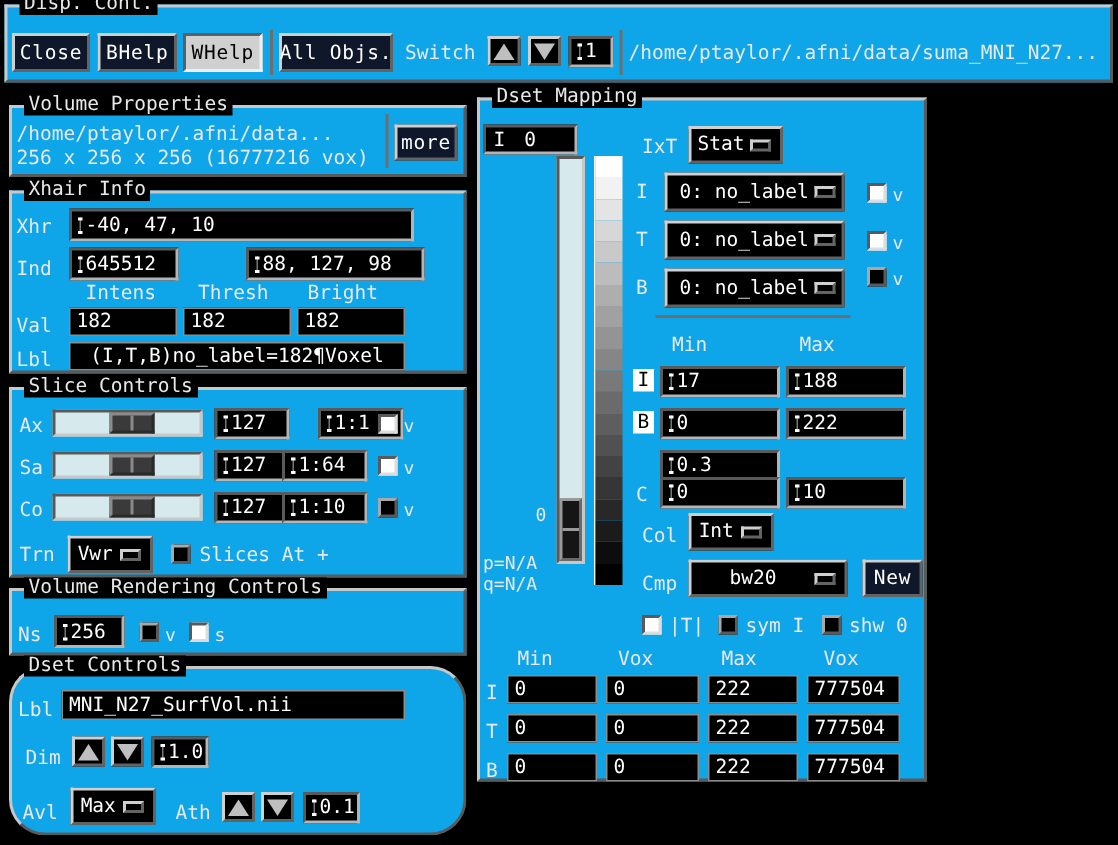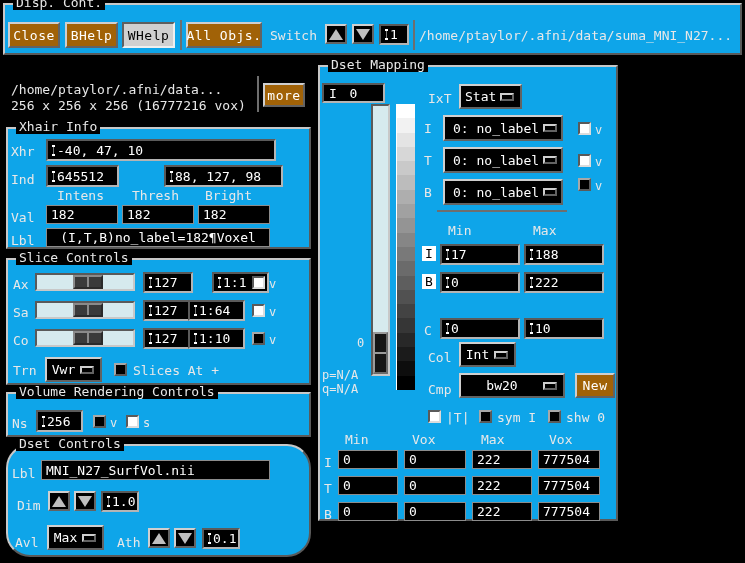--- a/index.html
+++ b/index.html
@@ -33,21 +33,21 @@
     background: #000;
     color: #e8e8e8;
     font-size: 13px;
     padding: 0 3px;
     line-height: 14px;
     white-space: nowrap;
   }
   .btn {
     position: absolute;
     box-sizing: border-box;
-    background: #a16207;
+    background: #0f172a;
     color: #ffffff;
     border: 2px solid;
     border-top-color: #cfcfcf; border-left-color: #cfcfcf;
     border-right-color: #636363; border-bottom-color: #636363;
     display: flex; align-items: center; justify-content: center;
     font-size: 13px;
     letter-spacing: 0.5px;
     white-space: nowrap;
     cursor: pointer;
   }
@@ -252,20 +252,23 @@
   <div class="arrowbtn" style="left:352px; top:24px;">
     <span class="tri-dn"></span>
   </div>
 
   <div class="tfield caret" style="left:379px; top:24px; width:30px; height:21px;">1</div>
 
   <div class="sep-v" style="left:413px; top:20px; height:30px;"></div>
 
   <span class="label" style="left:419px; top:29px;">/home/ptaylor/.afni/data/suma_MNI_N27...</span>
 
+  <div class="frame" style="left:6px; top:70px; width:305px; height:48px;">
+    <span class="legend">Volume Properties</span>
+  </div>
   <span class="label" style="left:11px; top:83px;">/home/ptaylor/.afni/data...</span>
   <span class="label" style="left:11px; top:99px;">256 x 256 x 256 (16777216 vox)</span>
   <div class="sep-v" style="left:257px; top:76px; height:36px;"></div>
   <div class="btn" style="left:263px; top:83px; width:42px; height:24px;">more</div>
 
   <div class="frame" style="left:6px; top:127px; width:305px; height:122px;">
     <span class="legend">Xhair Info</span>
   </div>
   <span class="label" style="left:11px; top:145px;">Xhr</span>
   <div class="tfield caret" style="left:46px; top:139px; width:230px; height:22px;">-40, 47, 10</div>
@@ -441,20 +444,21 @@
   <span class="label" style="left:533px; top:224px;">Max</span>
 
   <span class="label inv" style="left:422px; top:246px;">I</span>
   <div class="tfield caret" style="left:440px; top:244px; width:80px; height:21px;">17</div>
   <div class="tfield caret" style="left:524px; top:244px; width:80px; height:21px;">188</div>
 
   <span class="label inv" style="left:422px; top:274px;">B</span>
   <div class="tfield caret" style="left:440px; top:272px; width:80px; height:21px;">0</div>
   <div class="tfield caret" style="left:524px; top:272px; width:80px; height:21px;">222</div>
 
+  <div class="tfield caret" style="left:440px; top:300px; width:80px; height:21px;">0.3</div>
 
   <span class="label" style="left:424px; top:324px;">C</span>
   <div class="tfield caret" style="left:440px; top:318px; width:80px; height:21px;">0</div>
   <div class="tfield caret" style="left:524px; top:318px; width:80px; height:21px;">10</div>
 
   <span class="label" style="left:428px; top:351px;">Col</span>
   <div class="optmenu" style="left:459px; top:342px; width:57px; height:25px;">
     <span class="omlabel">Int</span>
     <span class="omknob"></span>
   </div>

